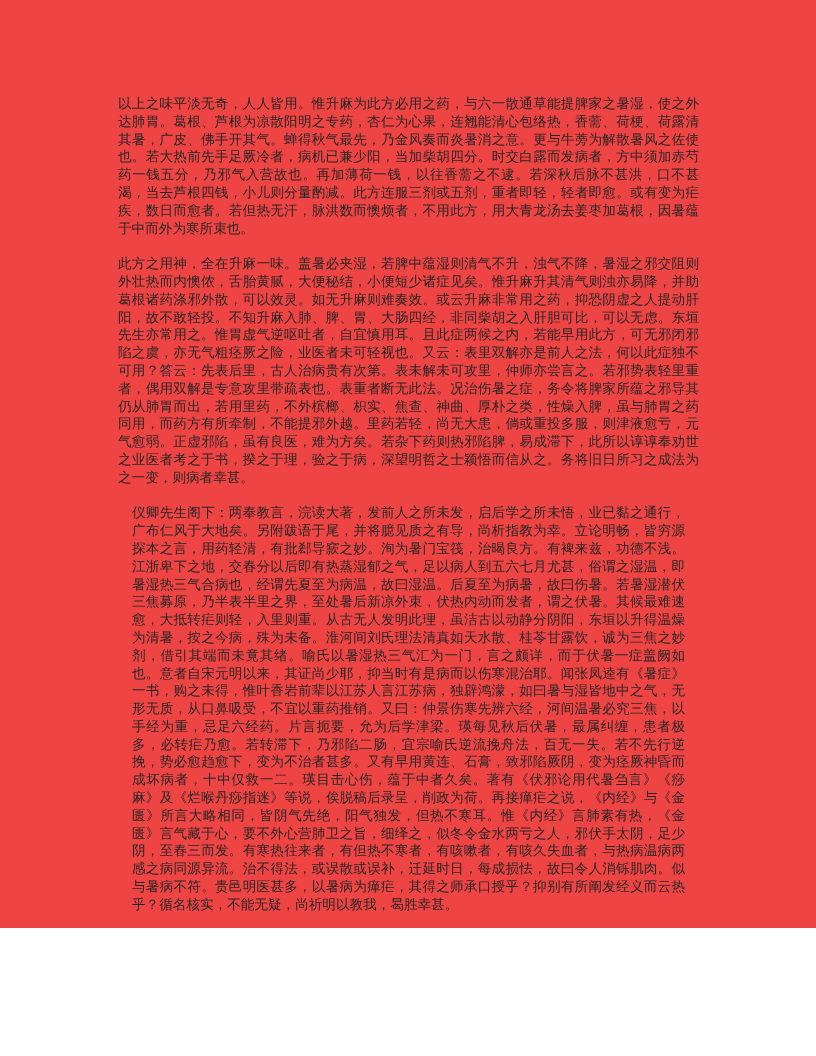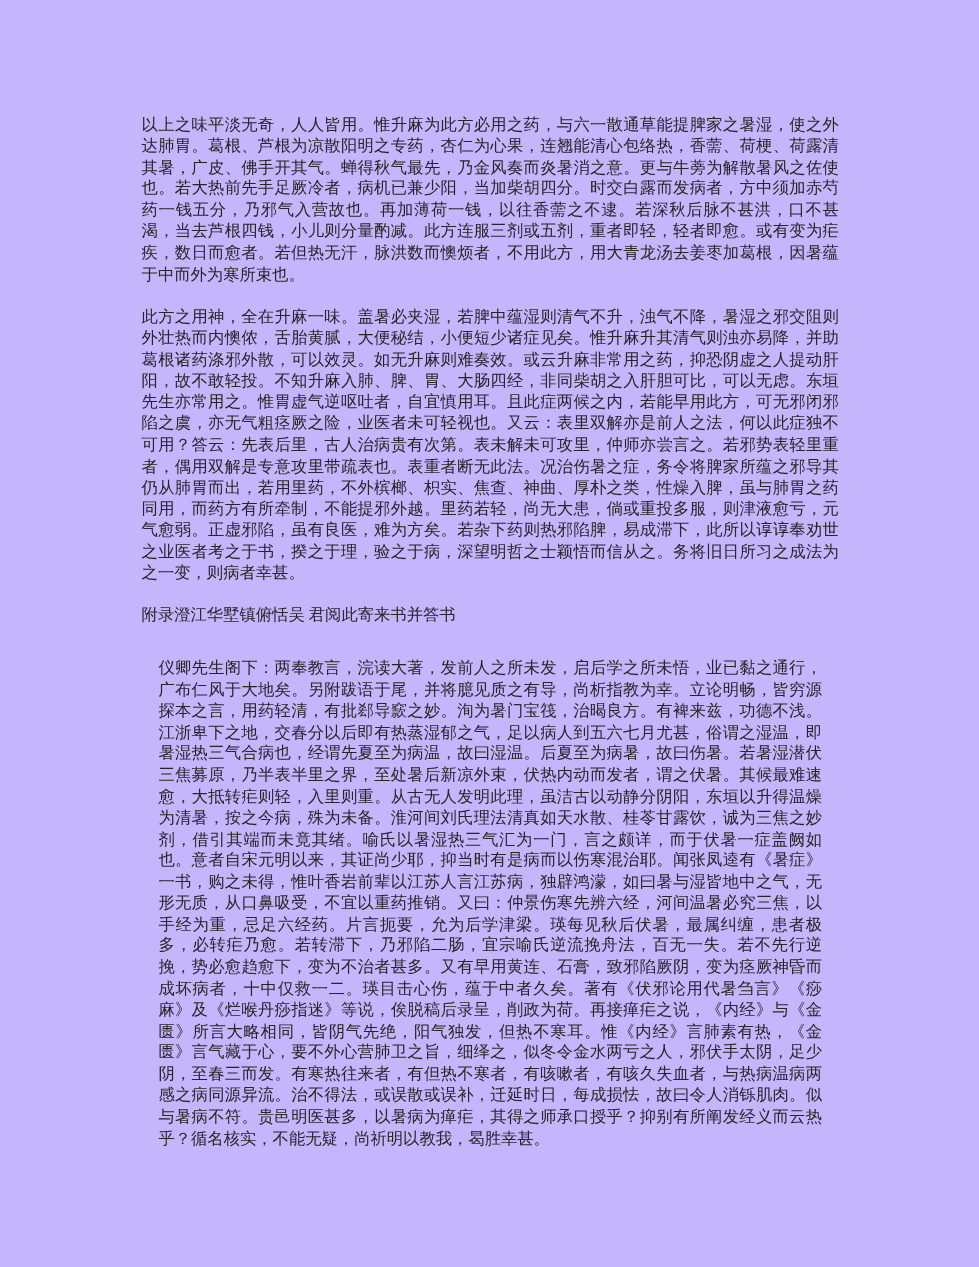--- a/index.html
+++ b/index.html
@@ -8,23 +8,23 @@
     background: #ffffff;
   }
   body {
     width: 816px;
     height: 1056px;
     overflow: hidden;
   }
   .page {
     box-sizing: border-box;
     width: 816px;
-    height: 1056px;
+    height: 928px;
     padding: 95px 117px 0 118px;
-    background: #c4b5fd;
+    background: #ef4444;
     font-family: "Liberation Serif", "DejaVu Serif", serif;
     font-size: 13.6px;
     line-height: 17.8px;
     color: #262626;
   }
   .body-paragraph {
     margin: 0 0 17.8px 0;
     text-align: justify;
     text-justify: inter-ideograph;
     word-break: break-all;
@@ -41,16 +41,15 @@
   }
 </style>
 </head>
 <body>
 
 <div class="page">
   <p class="body-paragraph">以上之味平淡无奇，人人皆用。惟升麻为此方必用之药，与六一散通草能提脾家之暑湿，使之外达肺胃。葛根、芦根为凉散阳明之专药，杏仁为心果，连翘能清心包络热，香薷、荷梗、荷露清其暑，广皮、佛手开其气。蝉得秋气最先，乃金风奏而炎暑消之意。更与牛蒡为解散暑风之佐使也。若大热前先手足厥冷者，病机已兼少阳，当加柴胡四分。时交白露而发病者，方中须加赤芍药一钱五分，乃邪气入营故也。再加薄荷一钱，以往香薷之不逮。若深秋后脉不甚洪，口不甚渴，当去芦根四钱，小儿则分量酌减。此方连服三剂或五剂，重者即轻，轻者即愈。或有变为疟疾，数日而愈者。若但热无汗，脉洪数而懊烦者，不用此方，用大青龙汤去姜枣加葛根，因暑蕴于中而外为寒所束也。</p>
 
   <p class="body-paragraph">此方之用神，全在升麻一味。盖暑必夹湿，若脾中蕴湿则清气不升，浊气不降，暑湿之邪交阻则外壮热而内懊侬，舌胎黄腻，大便秘结，小便短少诸症见矣。惟升麻升其清气则浊亦易降，并助葛根诸药涤邪外散，可以效灵。如无升麻则难奏效。或云升麻非常用之药，抑恐阴虚之人提动肝阳，故不敢轻投。不知升麻入肺、脾、胃、大肠四经，非同柴胡之入肝胆可比，可以无虑。东垣先生亦常用之。惟胃虚气逆呕吐者，自宜慎用耳。且此症两候之内，若能早用此方，可无邪闭邪陷之虞，亦无气粗痉厥之险，业医者未可轻视也。又云：表里双解亦是前人之法，何以此症独不可用？答云：先表后里，古人治病贵有次第。表未解未可攻里，仲师亦尝言之。若邪势表轻里重者，偶用双解是专意攻里带疏表也。表重者断无此法。况治伤暑之症，务令将脾家所蕴之邪导其仍从肺胃而出，若用里药，不外槟榔、枳实、焦查、神曲、厚朴之类，性燥入脾，虽与肺胃之药同用，而药方有所牵制，不能提邪外越。里药若轻，尚无大患，倘或重投多服，则津液愈亏，元气愈弱。正虚邪陷，虽有良医，难为方矣。若杂下药则热邪陷脾，易成滞下，此所以谆谆奉劝世之业医者考之于书，揆之于理，验之于病，深望明哲之士颖悟而信从之。务将旧日所习之成法为之一变，则病者幸甚。</p>
 
-  <p class="appendix-heading">附录澄江华墅镇俯恬吴 君阅此寄来书并答书</p>
 
   <p class="letter-paragraph">仪卿先生阁下：两奉教言，浣读大著，发前人之所未发，启后学之所未悟，业已黏之通行，广布仁风于大地矣。另附跋语于尾，并将臆见质之有导，尚析指教为幸。立论明畅，皆穷源探本之言，用药轻清，有批郄导窾之妙。洵为暑门宝筏，治暍良方。有裨来兹，功德不浅。江浙卑下之地，交春分以后即有热蒸湿郁之气，足以病人到五六七月尤甚，俗谓之湿温，即暑湿热三气合病也，经谓先夏至为病温，故曰湿温。后夏至为病暑，故曰伤暑。若暑湿潜伏三焦募原，乃半表半里之界，至处暑后新凉外束，伏热内动而发者，谓之伏暑。其候最难速愈，大抵转疟则轻，入里则重。从古无人发明此理，虽洁古以动静分阴阳，东垣以升得温燥为清暑，按之今病，殊为未备。淮河间刘氏理法清真如天水散、桂苓甘露饮，诚为三焦之妙剂，借引其端而未竟其绪。喻氏以暑湿热三气汇为一门，言之颇详，而于伏暑一症盖阙如也。意者自宋元明以来，其证尚少耶，抑当时有是病而以伤寒混治耶。闻张凤逵有《暑症》一书，购之未得，惟叶香岩前辈以江苏人言江苏病，独辟鸿濛，如曰暑与湿皆地中之气，无形无质，从口鼻吸受，不宜以重药推销。又曰：仲景伤寒先辨六经，河间温暑必究三焦，以手经为重，忌足六经药。片言扼要，允为后学津梁。瑛每见秋后伏暑，最属纠缠，患者极多，必转疟乃愈。若转滞下，乃邪陷二肠，宜宗喻氏逆流挽舟法，百无一失。若不先行逆挽，势必愈趋愈下，变为不治者甚多。又有早用黄连、石膏，致邪陷厥阴，变为痉厥神昏而成坏病者，十中仅救一二。瑛目击心伤，蕴于中者久矣。著有《伏邪论用代暑刍言》《痧麻》及《烂喉丹痧指迷》等说，俟脱稿后录呈，削政为荷。再接瘅疟之说，《内经》与《金匮》所言大略相同，皆阴气先绝，阳气独发，但热不寒耳。惟《内经》言肺素有热，《金匮》言气藏于心，要不外心营肺卫之旨，细绎之，似冬令金水两亏之人，邪伏手太阴，足少阴，至春三而发。有寒热往来者，有但热不寒者，有咳嗽者，有咳久失血者，与热病温病两感之病同源异流。治不得法，或误散或误补，迁延时日，每成损怯，故曰令人消铄肌肉。似与暑病不符。贵邑明医甚多，以暑病为瘅疟，其得之师承口授乎？抑别有所阐发经义而云热乎？循名核实，不能无疑，尚祈明以教我，曷胜幸甚。</p>
 </div>
 
 </body></html>

